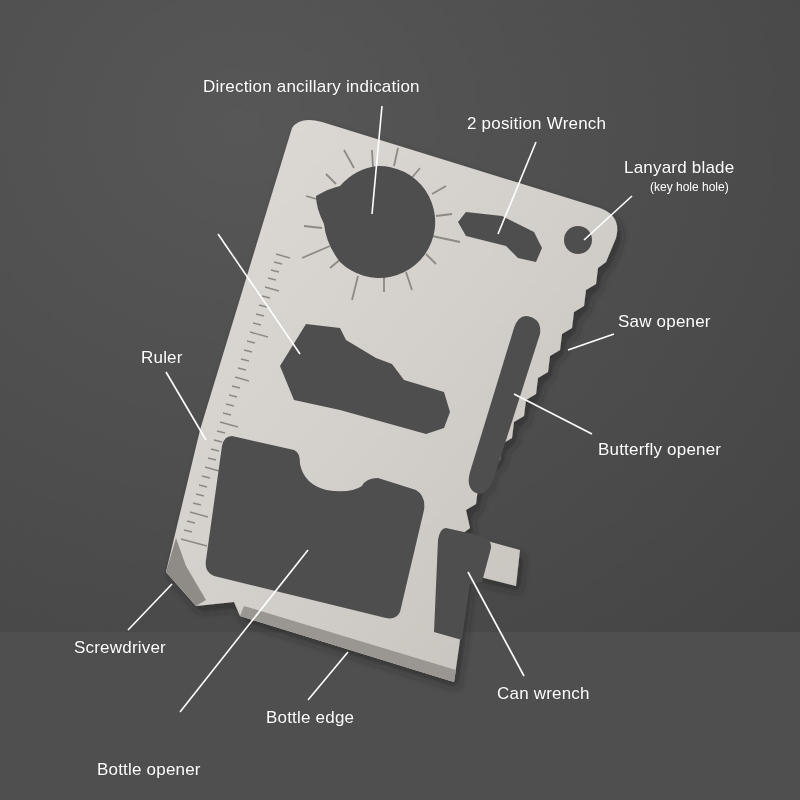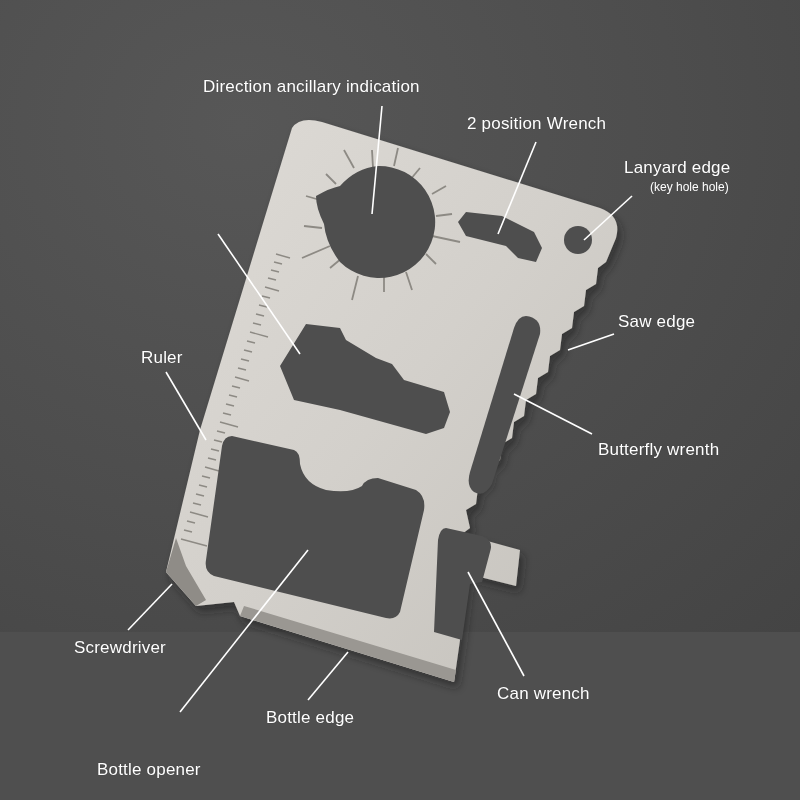--- a/index.html
+++ b/index.html
@@ -156,23 +156,23 @@
       <line x1="592" y1="434" x2="514" y2="394"></line>
       <line x1="128" y1="630" x2="172" y2="584"></line>
       <line x1="524" y1="676" x2="468" y2="572"></line>
       <line x1="308" y1="700" x2="348" y2="652"></line>
       <line x1="180" y1="712" x2="308" y2="550"></line>
     </g>
   </svg>
 
   <div class="label" style="left:203px; top:77px;">Direction ancillary indication</div>
   <div class="label" style="left:467px; top:114px;">2 position Wrench</div>
-  <div class="label" style="left:624px; top:158px;">Lanyard edge</div>
+  <div class="label" style="left:624px; top:158px;">Lanyard blade</div>
   <div class="sublabel" style="left:650px; top:180px;">(key hole hole)</div>
-  <div class="label" style="left:618px; top:312px;">Saw edge</div>
+  <div class="label" style="left:618px; top:312px;">Saw opener</div>
   <div class="label" style="left:141px; top:348px;">Ruler</div>
-  <div class="label" style="left:598px; top:440px;">Butterfly wrenth</div>
+  <div class="label" style="left:598px; top:440px;">Butterfly opener</div>
   <div class="label" style="left:74px; top:638px;">Screwdriver</div>
   <div class="label" style="left:497px; top:684px;">Can wrench</div>
   <div class="label" style="left:266px; top:708px;">Bottle edge</div>
   <div class="label" style="left:97px; top:723px;margin-top:37px;">Bottle opener</div>
 
 </div>
 
 </body></html>

